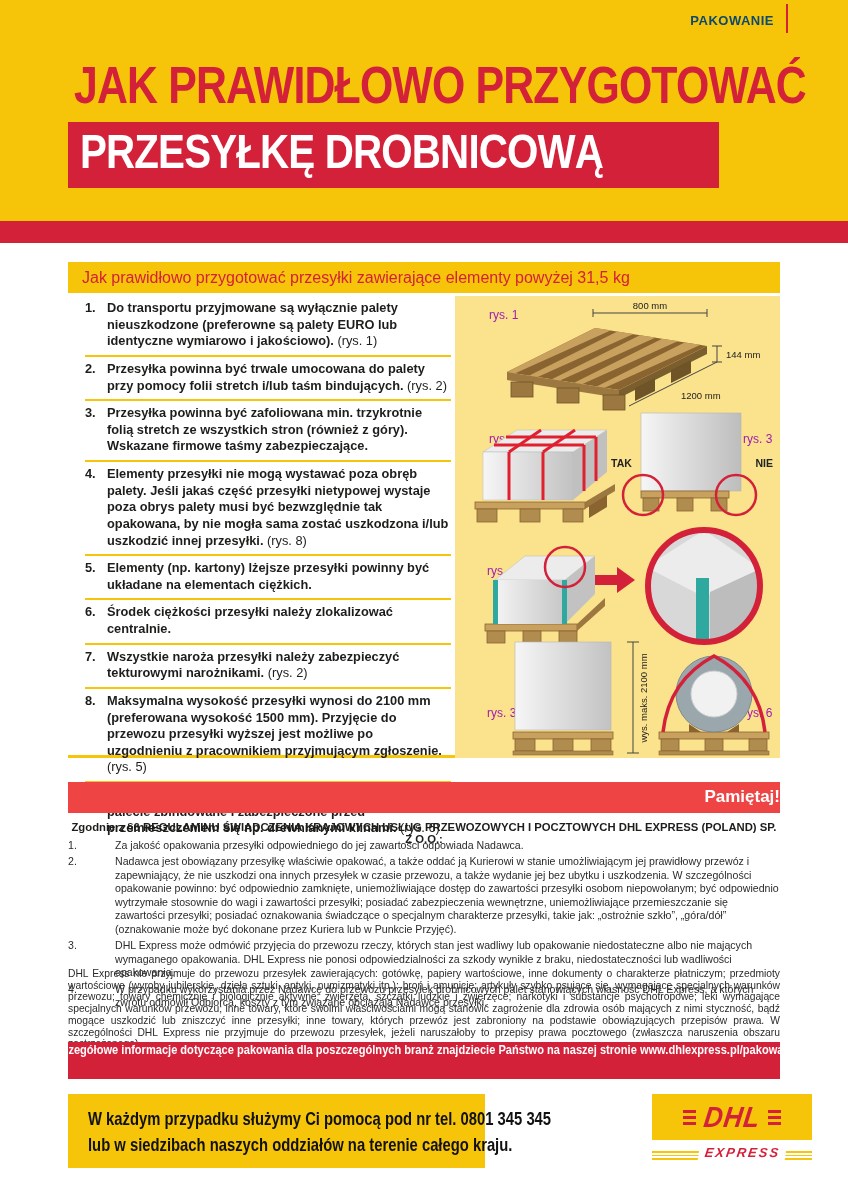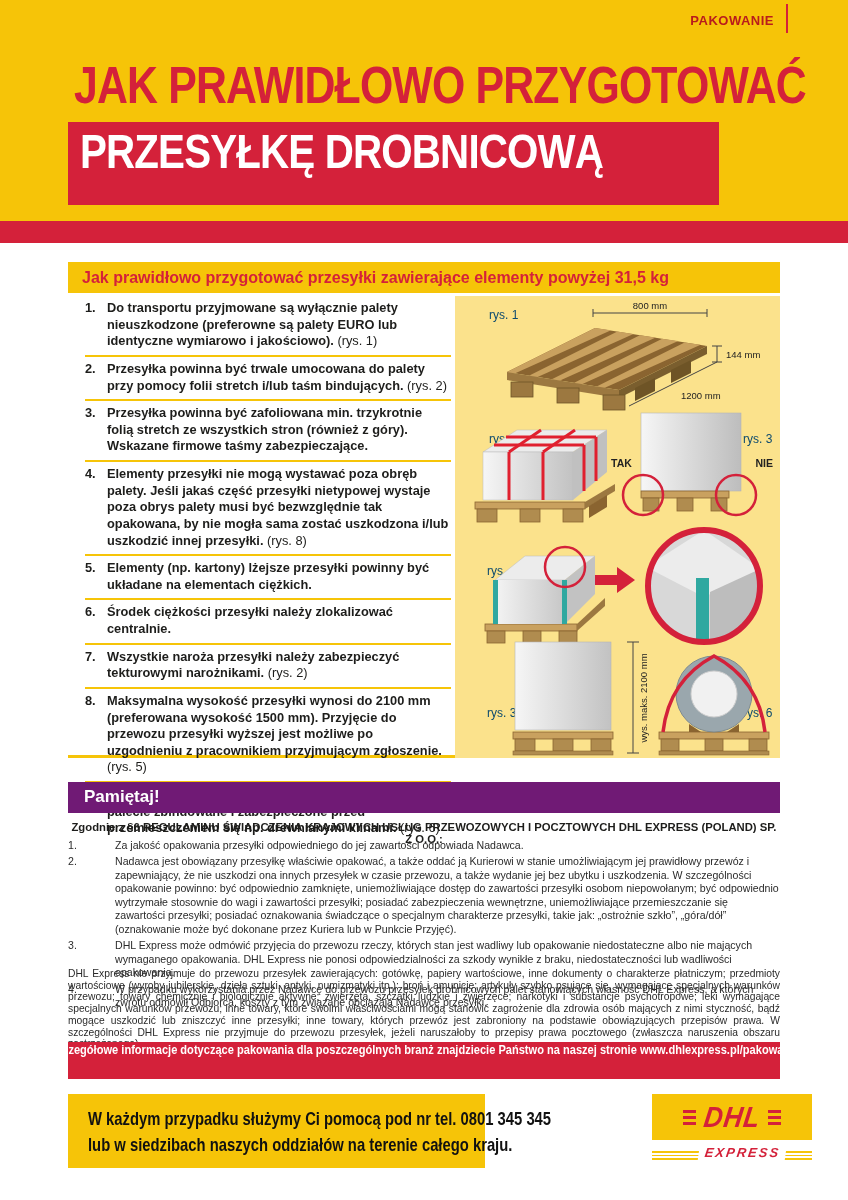--- a/index.html
+++ b/index.html
@@ -1,50 +1,50 @@
 <!DOCTYPE html>
 <html><head>
 <meta charset="utf-8">
 <style>
   * { margin:0; padding:0; box-sizing:border-box; }
   body { background:#888; font-family:"Liberation Sans", sans-serif; }
   .poster { position:relative; width:848px; height:1200px; background:#ffffff; overflow:hidden; margin:0 auto; }
 
   
   .top-band { position:absolute; top:0; left:0; width:848px; height:221px; background:#F6C408; }
-  .tag { position:absolute; top:13px; right:74px; color:#b91c1c; font-weight:bold; font-size:13px; letter-spacing:.5px; }
+  .tag { position:absolute; top:13px; right:74px; color:#0c4a6e; font-weight:bold; font-size:13px; letter-spacing:.5px; }
   .tag-rule { position:absolute; top:4px; right:60px; width:2px; height:29px; background:#D4213A; }
   .title1 { position:absolute; top:56px; left:74px; font-size:51px; font-weight:bold; color:#D4213A;
             white-space:nowrap; letter-spacing:-1px; transform:scaleX(.84); transform-origin:left top; }
-  .title2-box { position:absolute; top:122px; left:68px; background:#D4213A; padding:5px 16px 28px 12px; }
+  .title2-box { position:absolute; top:122px; left:68px; background:#D4213A; padding:5px 16px 11px 12px; }
   .title2 { display:block; font-size:48px; font-weight:bold; color:#ffffff; white-space:nowrap;
             letter-spacing:-1px; transform:scaleX(.84); transform-origin:left top; line-height:1.05; }
   .red-stripe { position:absolute; top:221px; left:0; width:848px; height:22px; background:#D4213A; }
 
   
   .section-header { position:absolute; top:262px; left:68px; width:712px; height:31px; background:#F6C408;
-            color:#D4213A; font-weight:bold; font-size:16px; line-height:31px; padding-left:14px; }
+            color:#D4213A; font-weight:normal; font-size:16px; line-height:31px; padding-left:14px; }
 
   
   .columns { position:absolute; top:296px; left:68px; width:712px; height:462px; border-bottom:3px solid #F6C408; }
   .checklist { position:absolute; left:17px; top:0; width:366px; list-style:none; }
   .checklist li { display:flex; padding:4px 0 5px; border-bottom:2px solid #F6C408;
             font-size:12.8px; font-weight:bold; color:#1d1d1b; line-height:1.3; }
   .checklist li:last-child { border-bottom:none; }
   .checklist .num { flex:0 0 22px; }
   .iref { font-weight:normal; }
 
   .figure-panel { position:absolute; left:387px; top:0; width:325px; height:462px; background:#FBE28C; }
-  .fig-label { position:absolute; font-size:12px; color:#0c4a6e; }
+  .fig-label { position:absolute; font-size:12px; color:#a21caf; }
   .figure-panel svg { position:absolute; display:block; }
   .dimtxt { font-size:9.5px; fill:#222; }
 
   
-  .reminder-bar { position:absolute; top:782px; left:68px; width:712px; height:31px; background:#701a75;
-            color:#fff; font-weight:bold; font-size:17px; line-height:30px; padding-left:16px; }
+  .reminder-bar { position:absolute; top:782px; left:68px; width:712px; height:31px; background:#ef4444;
+            color:#fff; font-weight:bold; font-size:17px; line-height:30px; padding-left:16px;text-align:right; }
   .legal-title { position:absolute; top:821px; left:68px; width:712px; text-align:center;
             font-size:11.3px; font-weight:bold; color:#1d1d1b; }
   .legal-list { position:absolute; top:839px; left:68px; width:712px; font-size:10.6px; color:#2a2a2a; line-height:1.27; }
   .legal-item { display:flex; margin-bottom:3px; }
   .legal-item .lnum { flex:0 0 47px; }
   .exclusions { position:absolute; top:968px; left:68px; width:712px; font-size:10.3px; color:#2a2a2a;
             line-height:1.14; text-align:justify; }
 
   
   .info-banner { position:absolute; top:1042px; left:68px; width:712px; height:37px; background:#D4213A;

